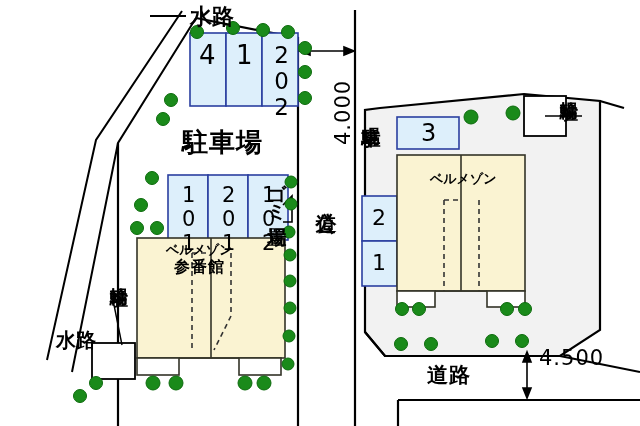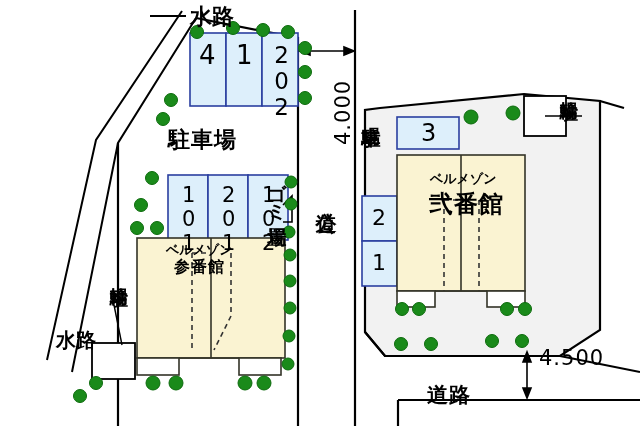--- a/index.html
+++ b/index.html
@@ -184,21 +184,21 @@
       <circle cx="492" cy="341" r="6.5"></circle>
       <circle cx="522" cy="341" r="6.5"></circle>
     </g>
 
   </svg>
 
   <div class="lbl jp" style="left:190px;top:6px;font-size:22px;">水路</div>
 
   <div class="lbl jp" style="left:56px;top:330px;font-size:20px;">水路</div>
 
-  <div class="lbl jp" style="left:168px;top:129px;font-size:22px;letter-spacing:1px;">駐車場</div>
+  <div class="lbl jp" style="left:182px;top:129px;font-size:26px;letter-spacing:1px;">駐車場</div>
 
   <div class="lbl num" style="left:199px;top:42px;font-size:26px;">4</div>
   <div class="lbl num" style="left:236px;top:42px;font-size:26px;">1</div>
   <div class="lbl num vert-num" style="left:270px;top:42px;font-size:23px;">202</div>
 
   <div class="lbl num vert-num" style="left:178px;top:183px;font-size:21px;">101</div>
   <div class="lbl num vert-num" style="left:218px;top:183px;font-size:21px;">201</div>
   <div class="lbl num vert-num" style="left:258px;top:183px;font-size:21px;">102</div>
 
   <div class="lbl vert" style="left:268px;top:170px;font-size:19px;">ゴミ置場</div>
@@ -212,21 +212,20 @@
 
   <div class="lbl vert" style="left:315px;top:196px;font-size:21px;">公道</div>
 
   <div class="lbl vert" style="left:362px;top:112px;font-size:19px;">駐車場</div>
 
   <div class="lbl num" style="left:421px;top:121px;font-size:24px;">3</div>
   <div class="lbl num" style="left:372px;top:207px;font-size:22px;">2</div>
   <div class="lbl num" style="left:372px;top:252px;font-size:22px;">1</div>
 
   <div class="lbl jp" style="left:430px;top:172px;font-size:13px;">ベルメゾン</div>
-  <div class="lbl jp" style="left:429px;top:192px;font-size:24px;letter-spacing:1px;">弐番館</div>
 
   <div class="lbl vert" style="left:560px;top:88px;font-size:18px;">駐輪場</div>
 
-  <div class="lbl jp" style="left:427px;top:365px;font-size:21px;letter-spacing:1px;margin-top:20px;">道路</div>
+  <div class="lbl jp" style="left:427px;top:365px;font-size:21px;letter-spacing:1px;">道路</div>
 
   <div class="lbl dim" style="left:539px;top:348px;font-size:21px;">4.500</div>
 
 </div>
 
 </body></html>

